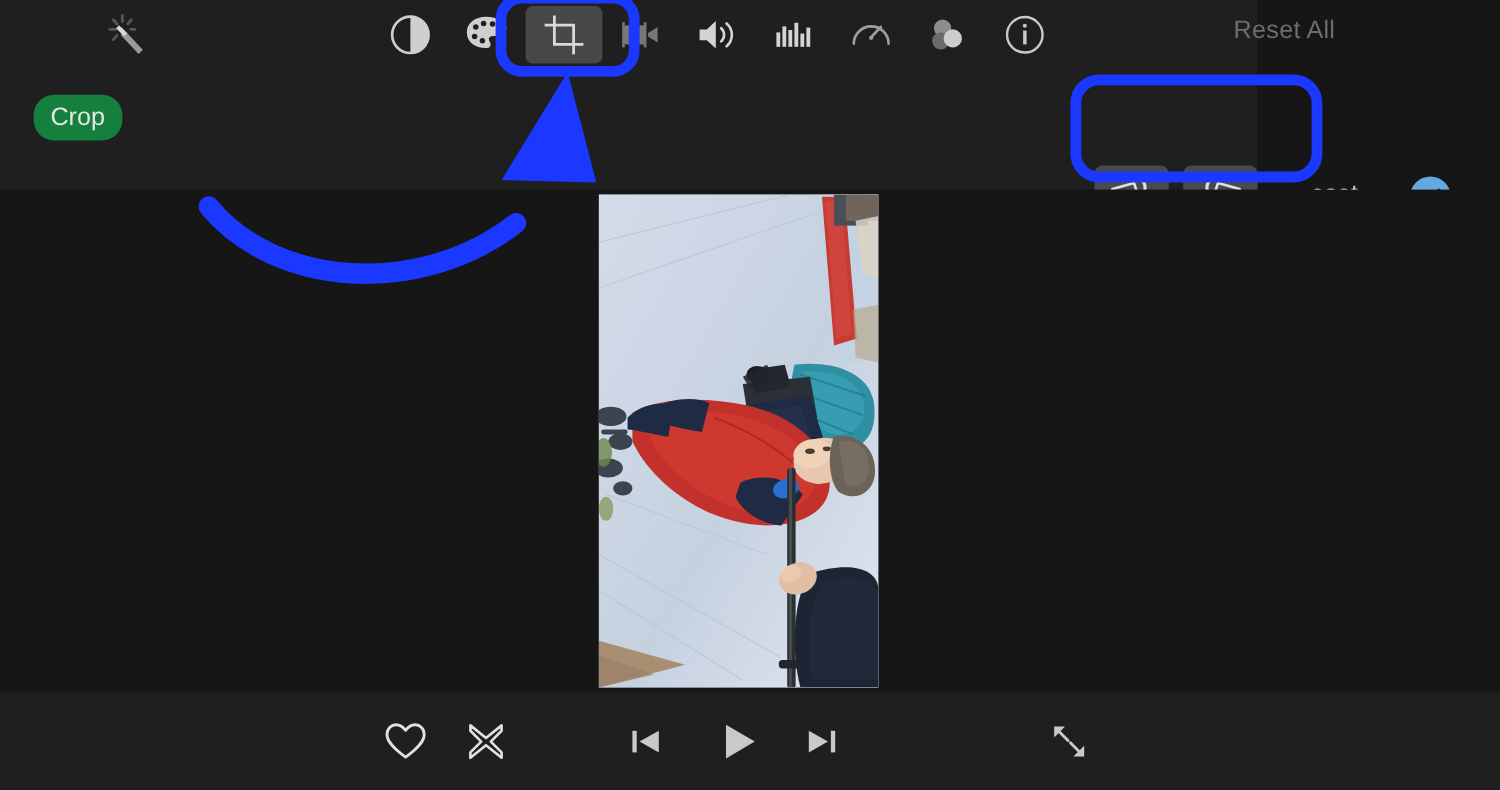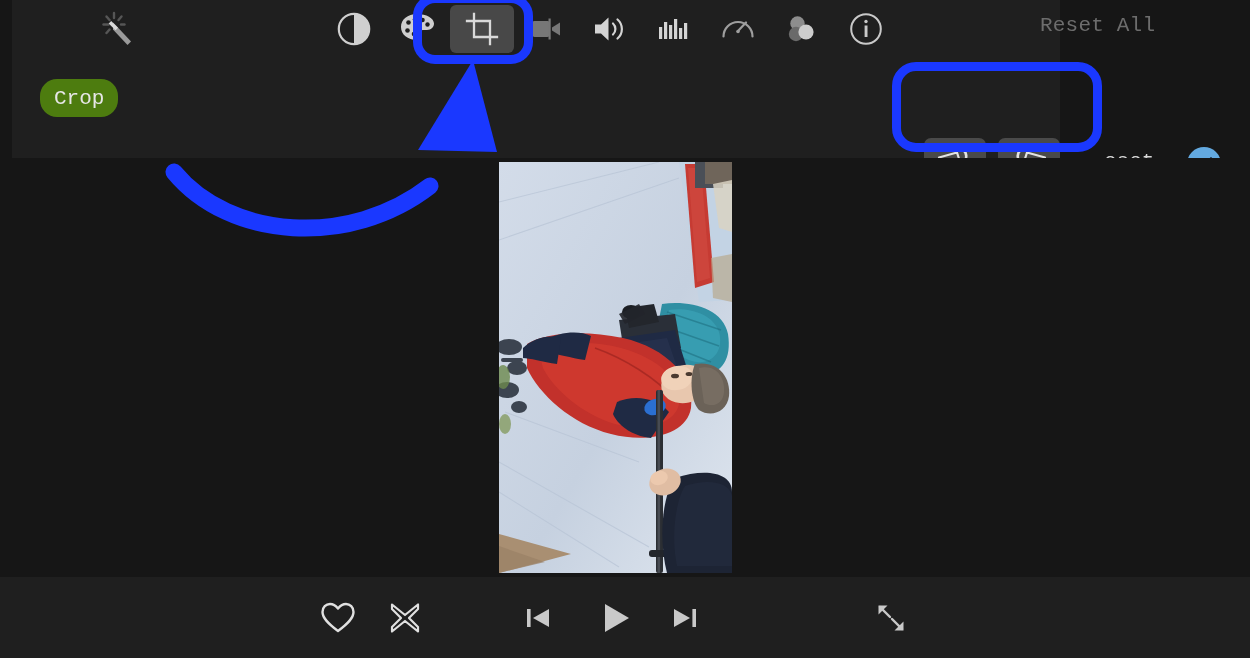--- a/index.html
+++ b/index.html
@@ -10,24 +10,23 @@
     overflow: hidden;
   }
   #app {
     position: relative;
     width: 1250px; height: 658px;
     background: #161616;
   }
 
   
   .toolbar {
-    position: absolute; left: 12px; top: 0;
+    position: absolute; left: 0; top: 0;
     width: 1048px; height: 158px;
     background: #1f1f1f;
-    font-family: Liberation Mono, monospace;
   }
   .tool-row {
     position: absolute; left: 0; top: 0;
     width: 1250px; height: 57px;
   }
   .wand-btn {
     position: absolute; left: 84px; top: 6px;
     width: 48px; height: 46px;
     display: flex; align-items: center; justify-content: center;
   }
@@ -49,21 +48,21 @@
   }
 
   
   .subtool-row {
     position: absolute; left: 0; top: 57px;
     width: 1250px; height: 101px;
   }
   .crop-chip {
     position: absolute; left: 28px; top: 22px;
     height: 38px; padding: 0 14px;
-    background: #4d7c0f; border-radius: 17px;
+    background: #15803d; border-radius: 17px;
     display: flex; align-items: center; justify-content: center;
     color: #e6e6e6; font-size: 21px;
   }
   .rotate-wrap {
     position: absolute; left: 912px; top: 81px;
     display: flex; align-items: center; gap: 12px;
   }
   .rot-btn {
     width: 62px; height: 42px;
     background: #4a4a4a; border-radius: 7px;

